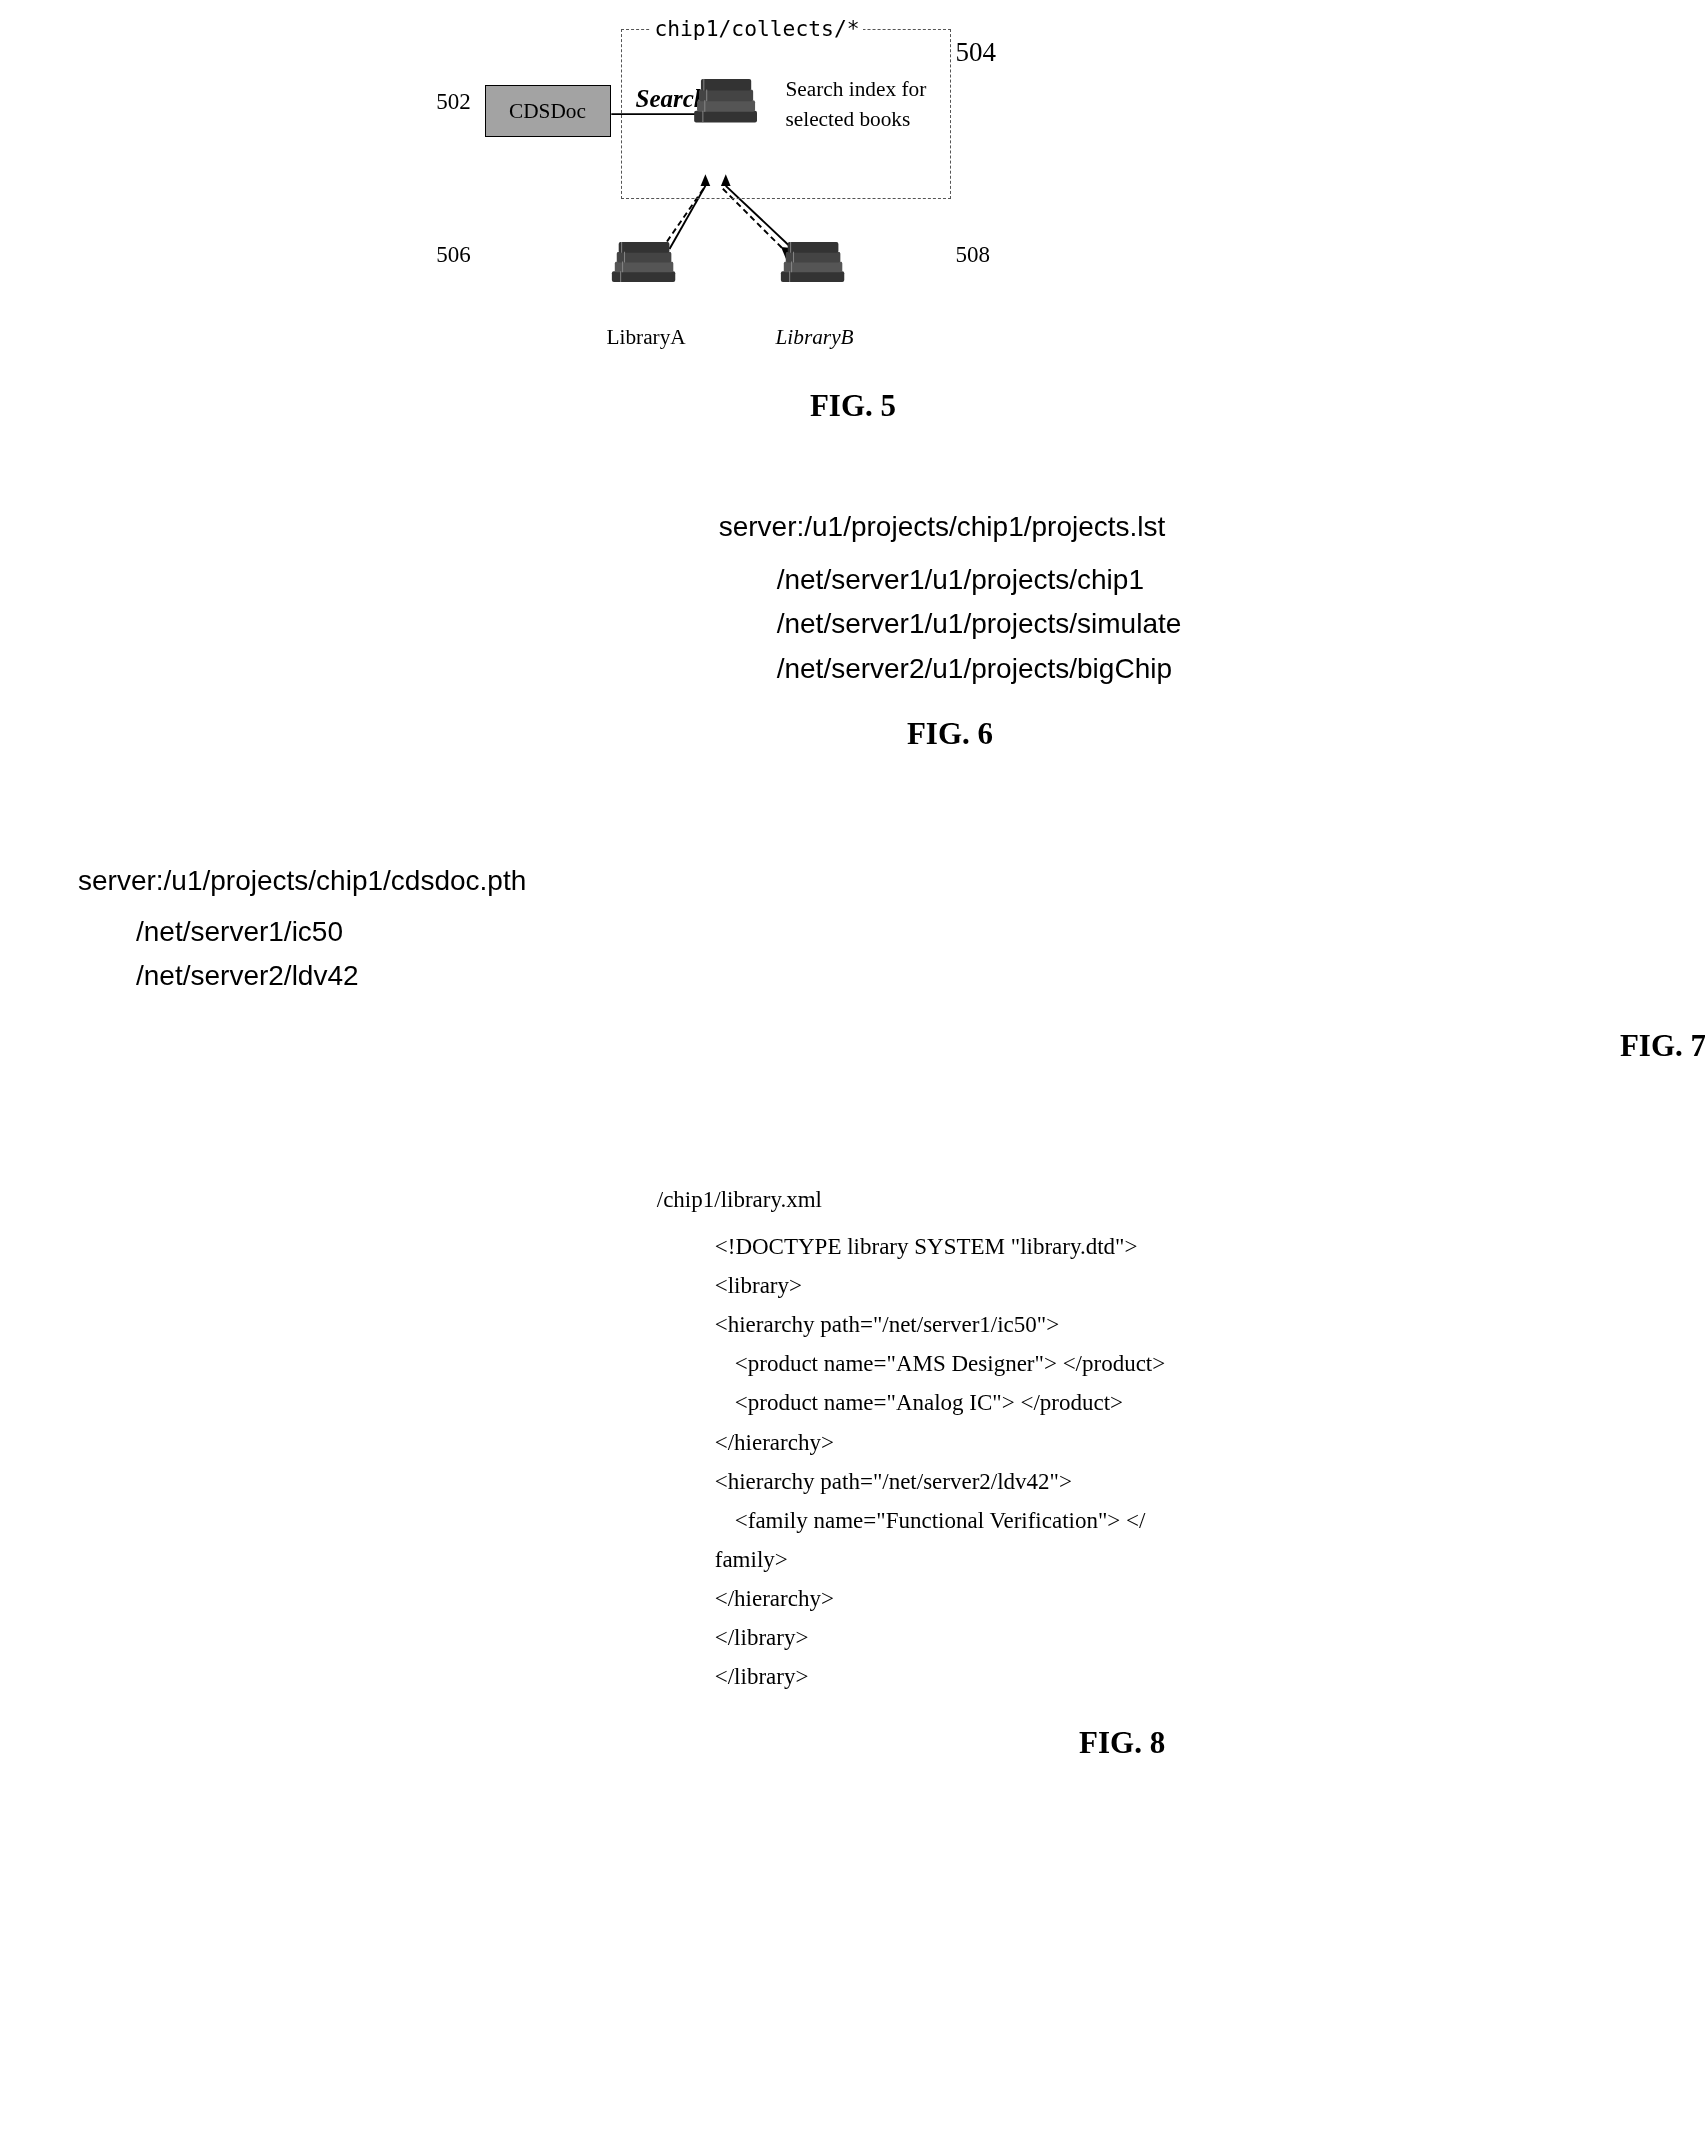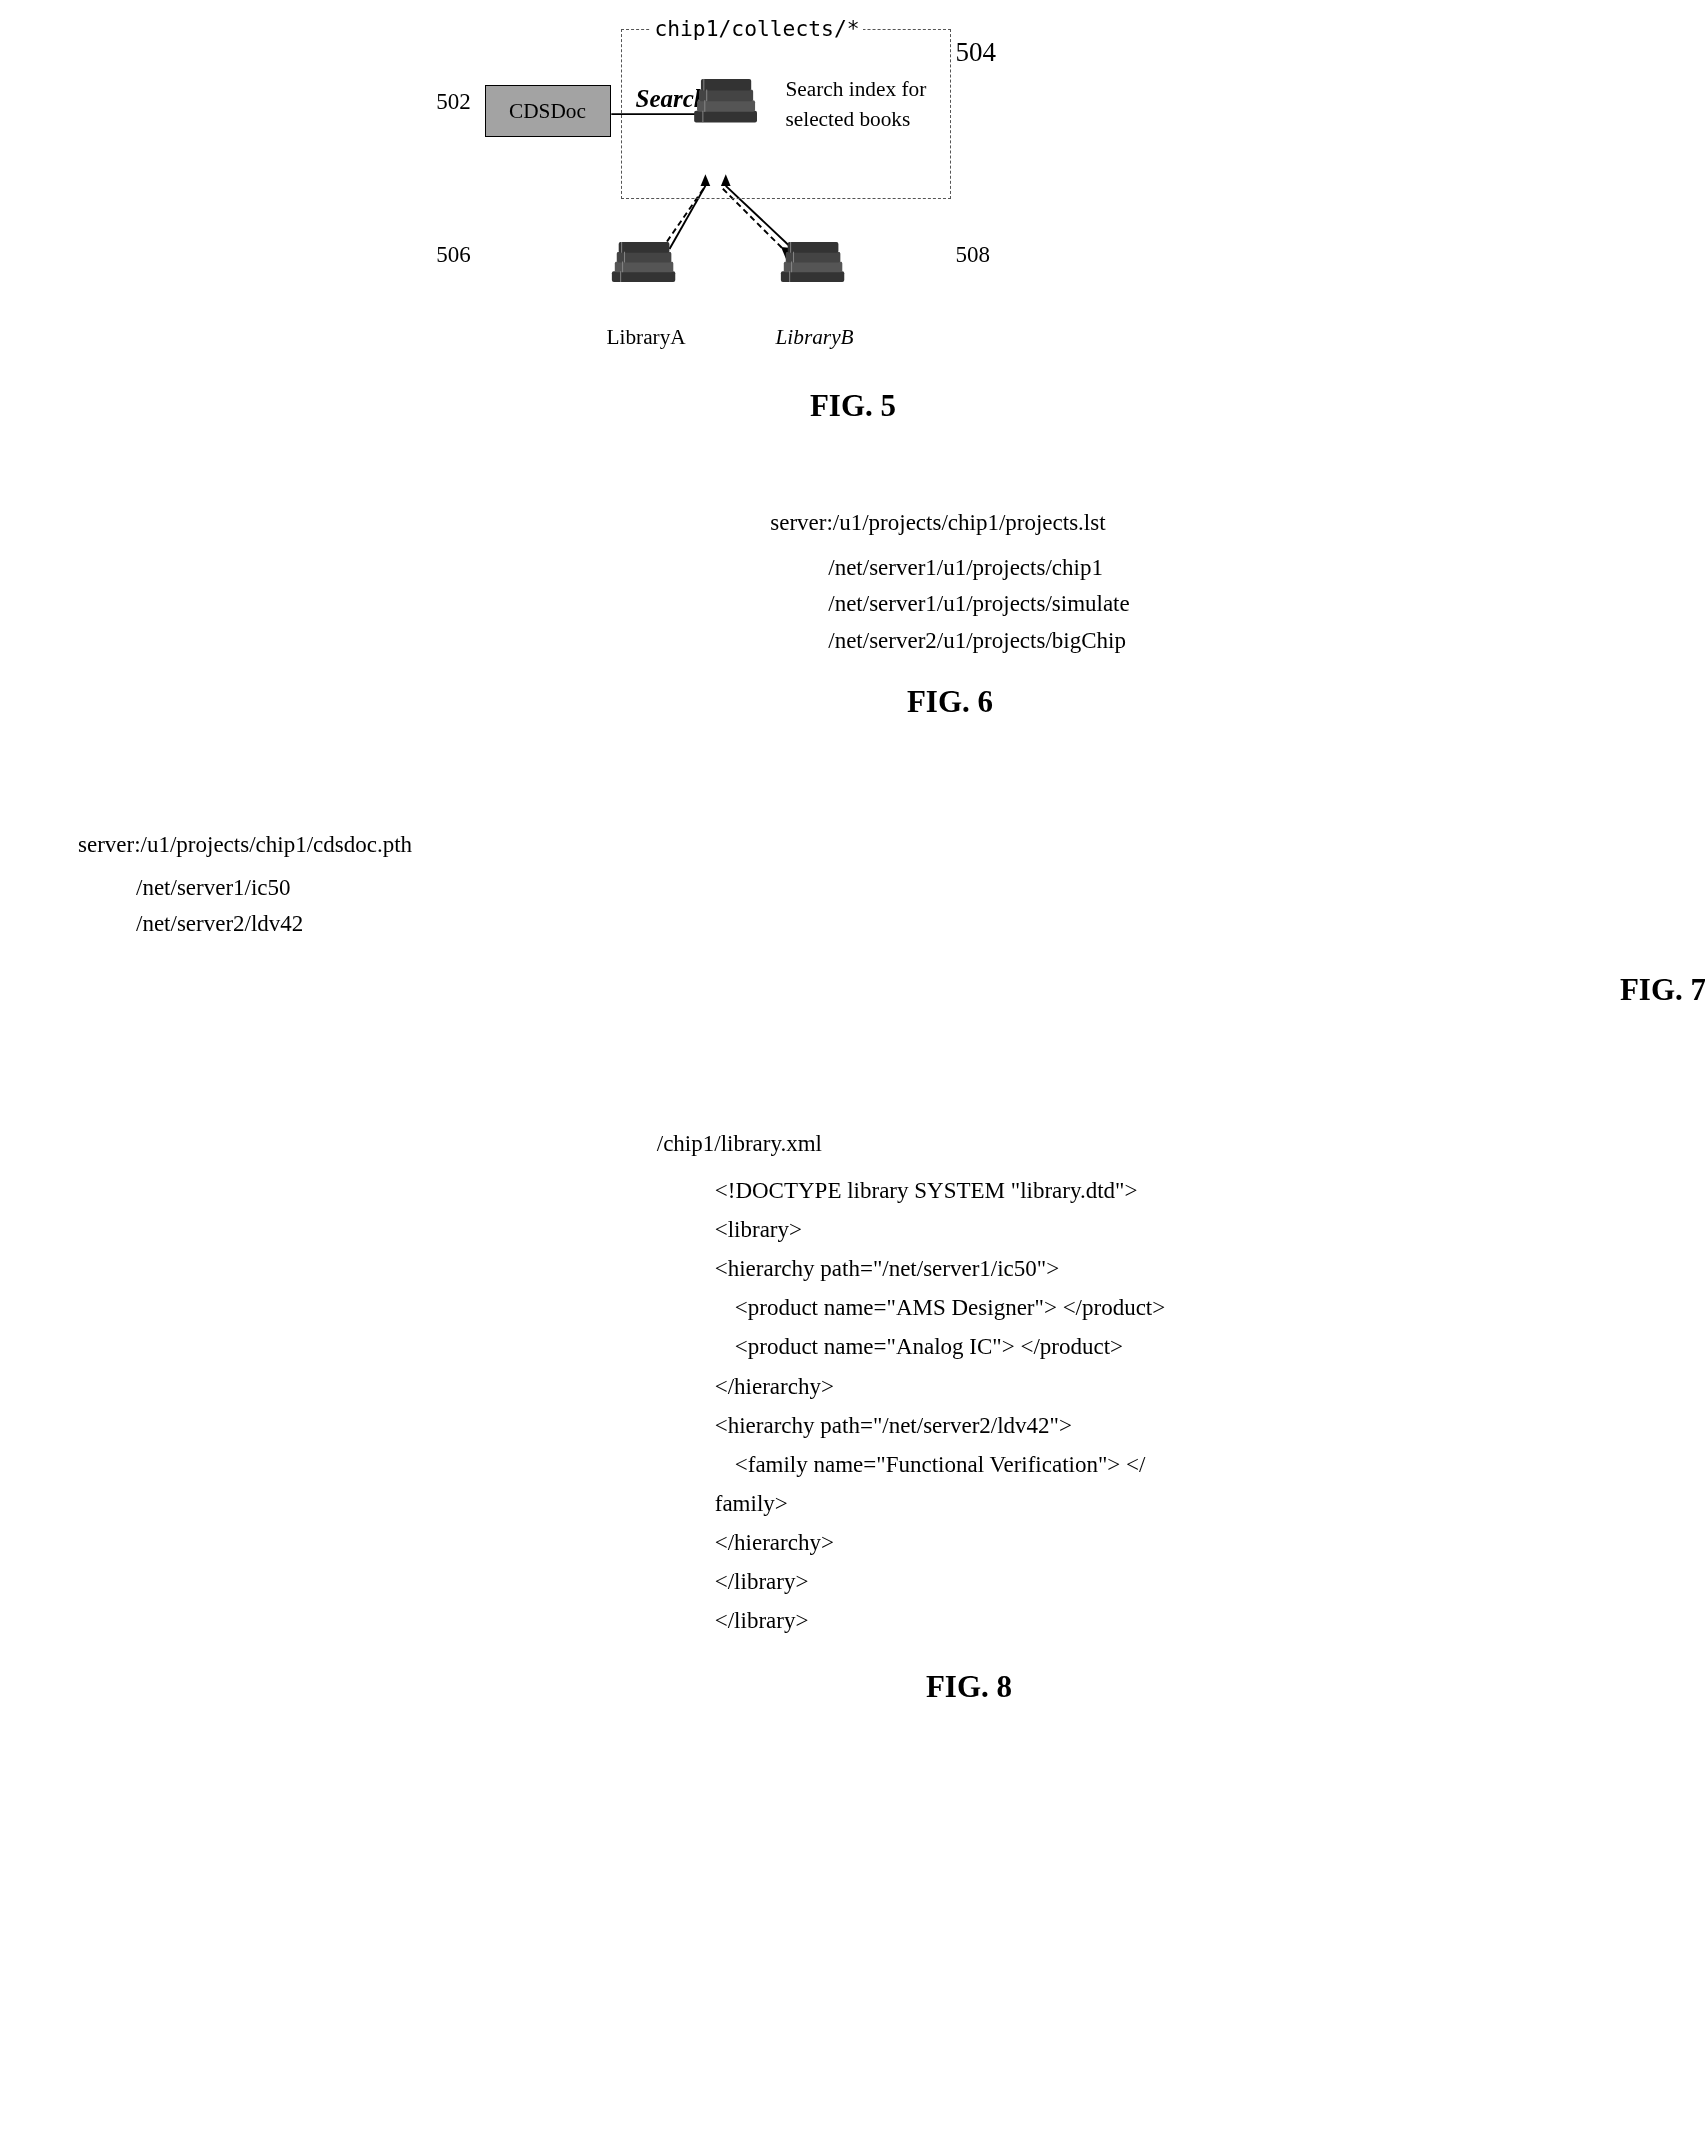--- a/index.html
+++ b/index.html
@@ -148,22 +148,22 @@
       text-align: center;
     }
 
     .fig6-content {
       display: inline-block;
       text-align: left;
       margin-left: 194px;
     }
 
     .monospace-block {
-      font-family: Liberation Serif, serif;
-      font-size: 23px;
+      font-family: Liberation Sans, sans-serif;
+      font-size: 28px;
       line-height: 1.6;
     }
 
     .monospace-block .main-path {
       margin-left: 0;
     }
 
     .monospace-block .sub-path {
       margin-left: 58px;
     }
@@ -219,21 +219,21 @@
 
     .code-indent1 {
       margin-left: 58px;
     }
 
     .code-indent2 {
       margin-left: 78px;
     }
 
     .fig8-caption {
-      text-align: center;
+      text-align: right;
       font-size: 31px;
       font-weight: bold;
       margin-top: 29px;
       margin-left: 116px;
     }
 
     
     .arrows-svg {
       position: absolute;
       top: 0;

